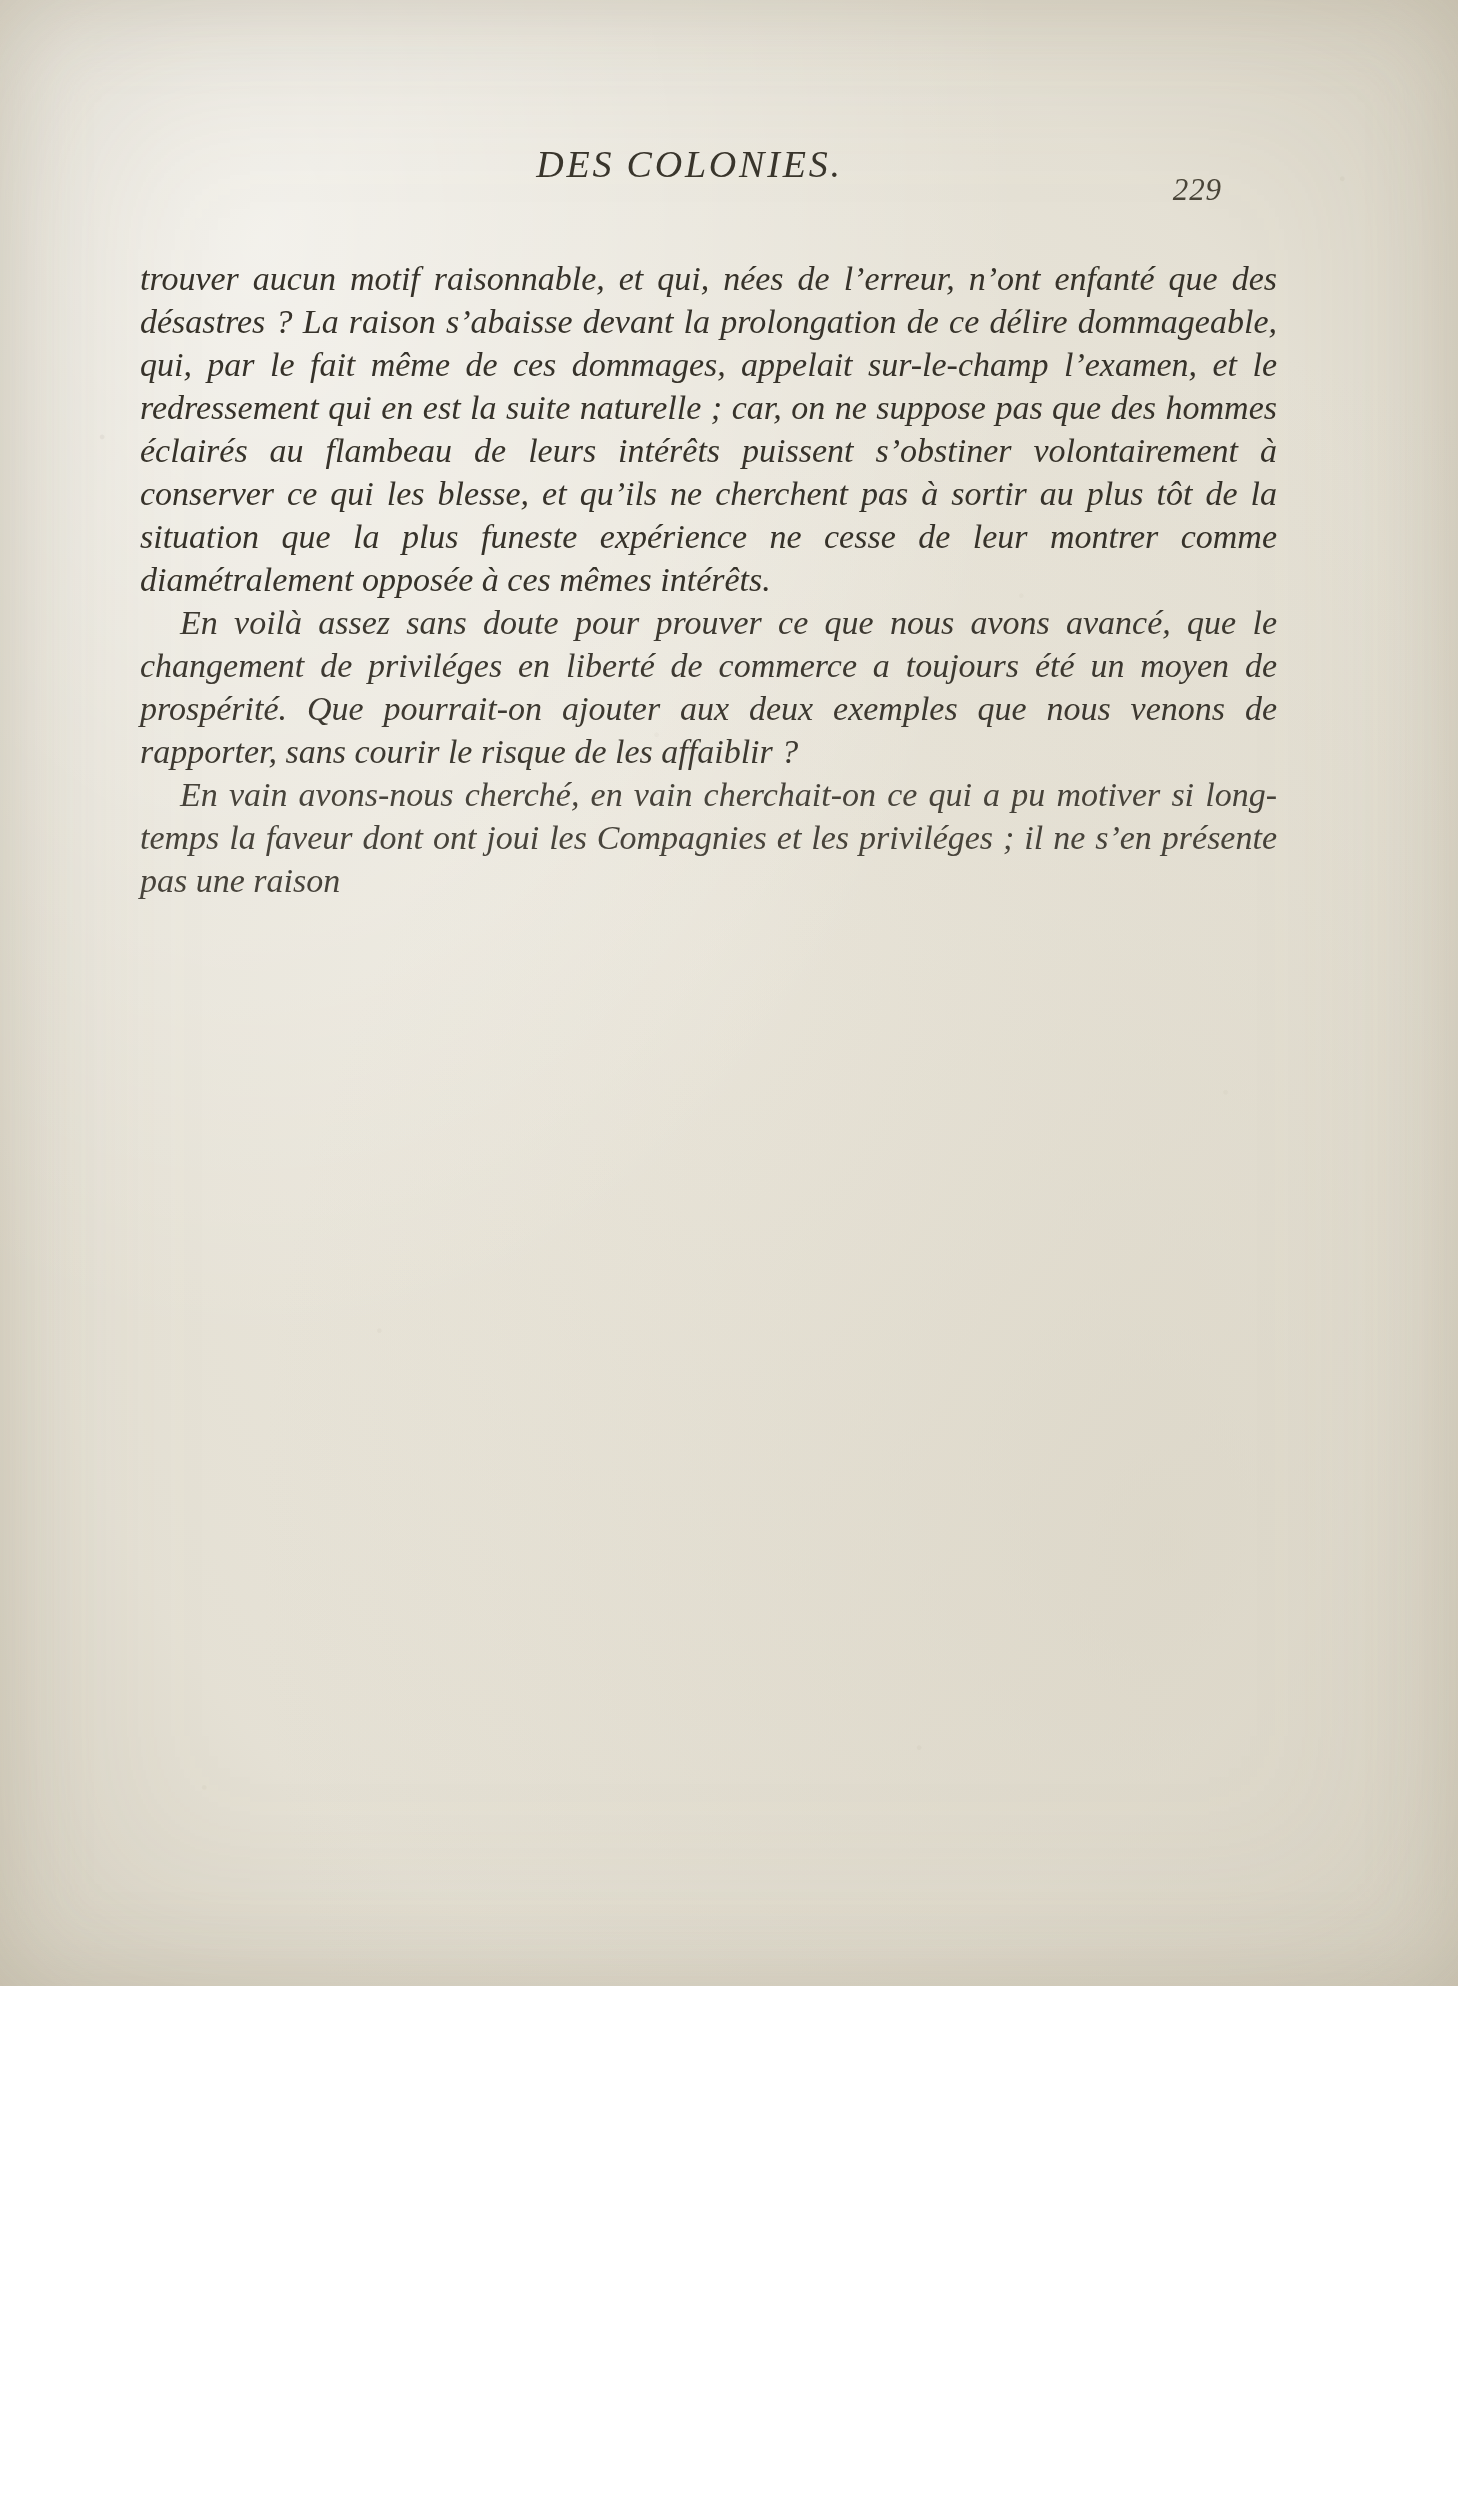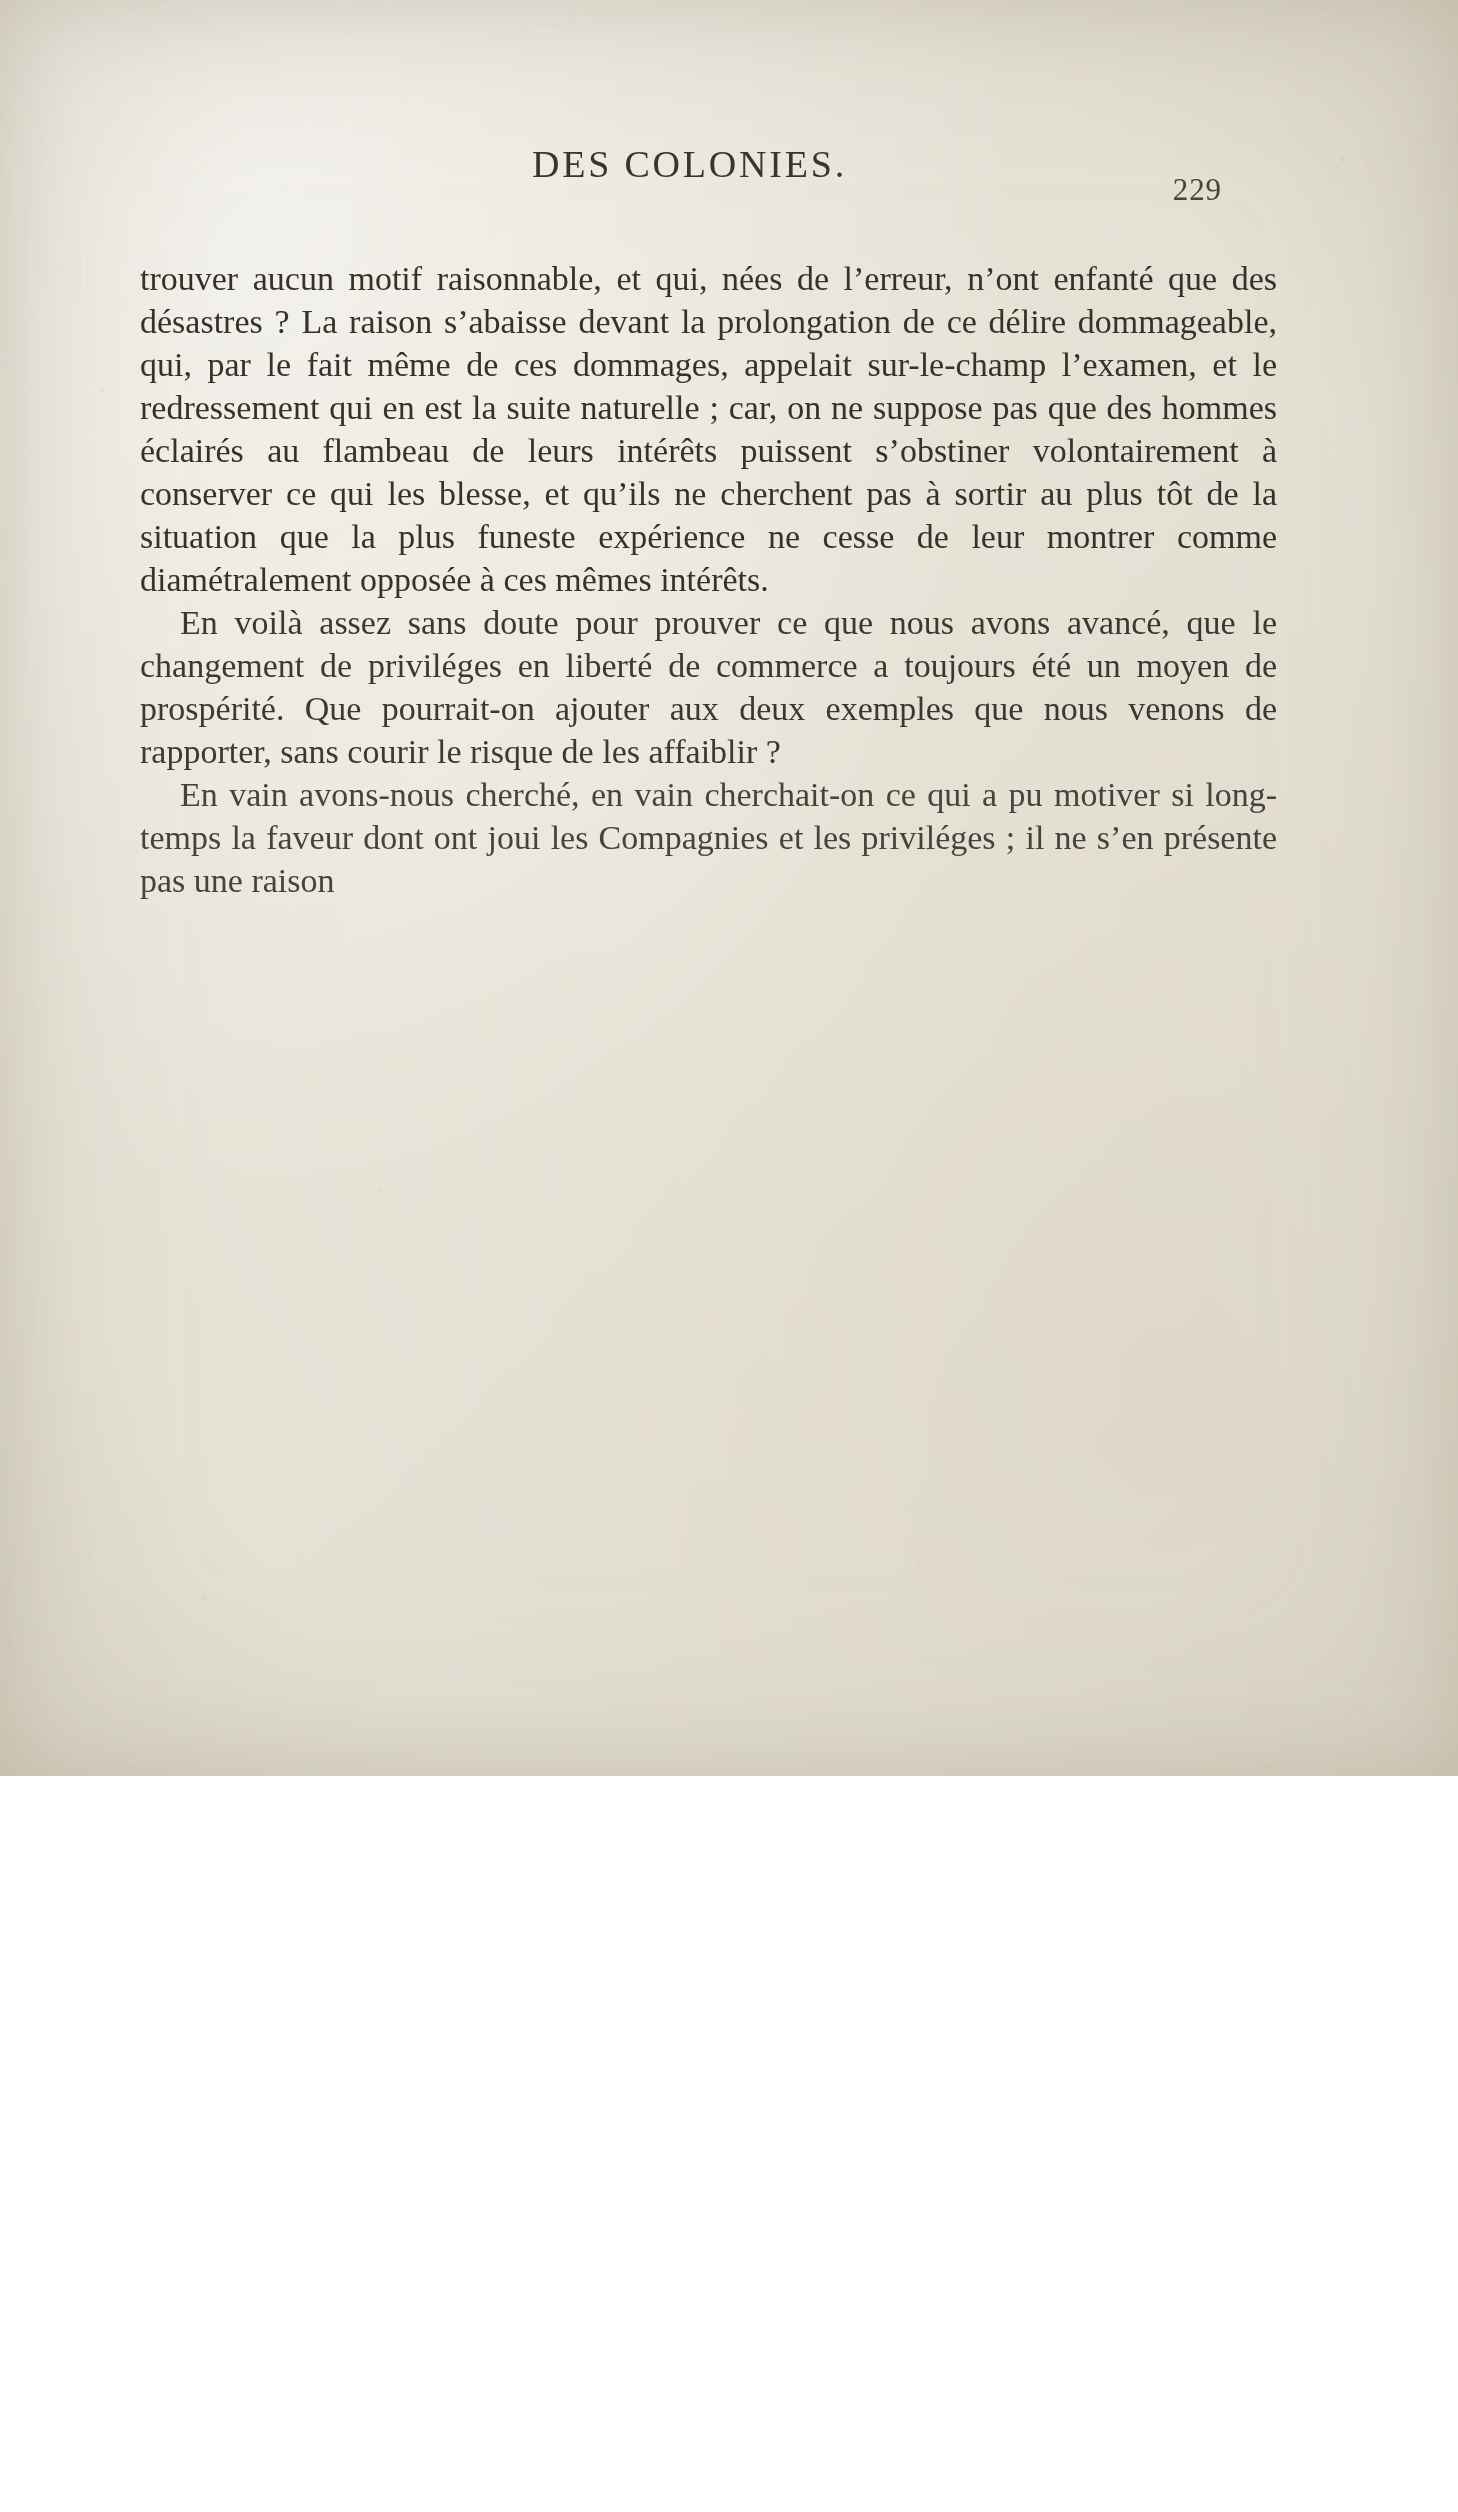--- a/index.html
+++ b/index.html
@@ -9,27 +9,28 @@
   }
   body {
     width: 1459px;
     height: 2512px;
     overflow: hidden;
     font-family: "Liberation Serif", serif;
   }
   .page {
     position: relative;
     width: 1459px;
-    height: 1776px;
+    height: 1986px;
     background: #e8e5dc;
     background-image:
       radial-gradient(ellipse at 18% 12%, rgba(255,255,255,0.55) 0%, rgba(255,255,255,0) 45%),
       radial-gradient(ellipse at 80% 78%, rgba(214,208,192,0.55) 0%, rgba(214,208,192,0) 55%),
       radial-gradient(ellipse at 50% 50%, rgba(236,232,221,0.9) 0%, rgba(226,221,207,0.6) 70%, rgba(210,204,188,0.75) 100%);
     overflow: hidden;
+    font-style: italic;
   }
   
   .speckle {
     position: absolute;
     inset: 0;
     pointer-events: none;
     opacity: 0.5;
     background-image:
       radial-gradient(circle at 7% 22%, rgba(160,150,128,0.22) 0 1.9px, rgba(0,0,0,0) 2.8px),
       radial-gradient(circle at 92% 9%, rgba(160,150,128,0.18) 0 1.9px, rgba(0,0,0,0) 2.8px),

